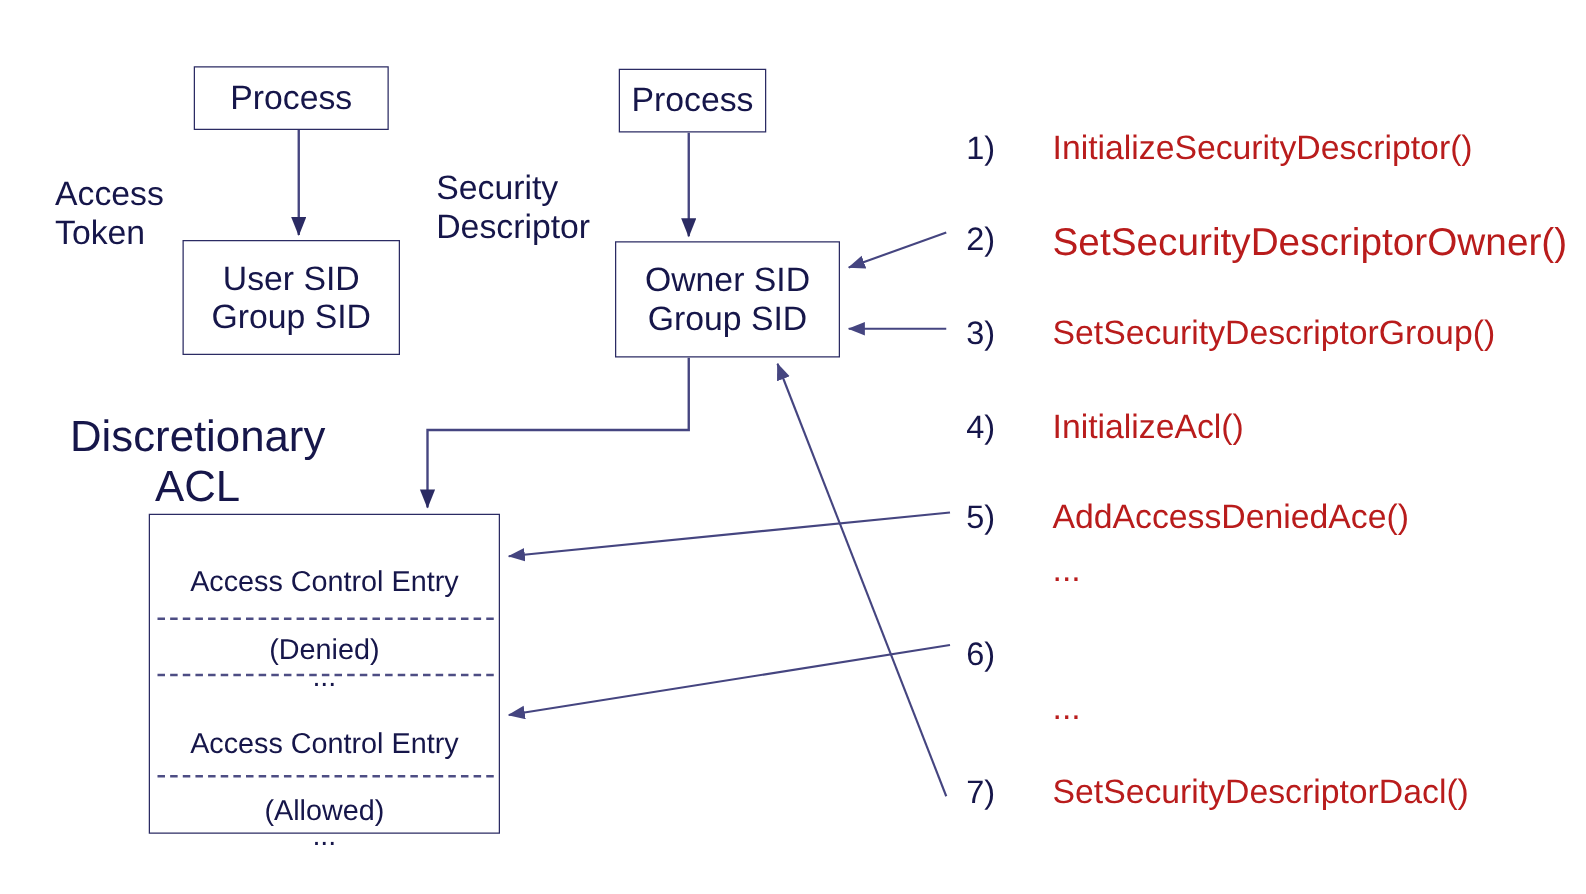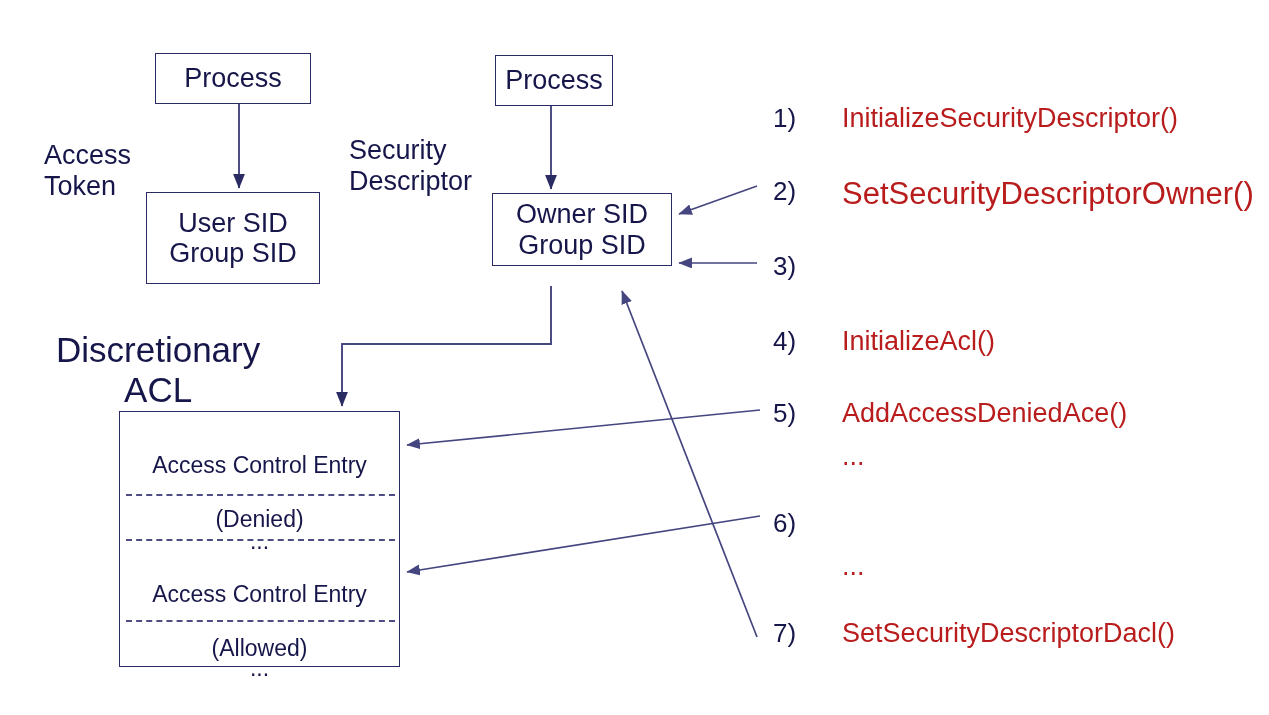--- a/index.html
+++ b/index.html
@@ -141,21 +141,21 @@
 
   <div class="node-box" style="left:495px; top:55px; width:118px; height:51px; font-size:27px;">
     <span>Process</span>
   </div>
 
   <div class="node-box" style="left:146px; top:192px; width:174px; height:92px; font-size:27px;">
     <span>User SID</span>
     <span>Group SID</span>
   </div>
 
-  <div class="node-box" style="left:492px; top:193px; width:180px; height:73px; font-size:27px;">
+  <div class="node-box" style="left:492px; top:193px; width:180px; height:93px; font-size:27px;">
     <span>Owner SID</span>
     <span>Group SID</span>
   </div>
 
   <div class="acl-box" style="left:119px; top:411px; width:281px; height:256px;">
 
     <div class="acl-cell" style="top:13px; font-size:23px;">
       <div>Access Control Entry</div>
       <div>(Denied)</div>
     </div>
@@ -180,20 +180,21 @@
     </div>
   </div>
 
   <div class="api-num" style="left:773px; top:103px; font-size:26px;">1)</div>
   <div class="api-item" style="left:842px; top:103px; font-size:27px;">InitializeSecurityDescriptor()</div>
 
   <div class="api-num" style="left:773px; top:176px; font-size:26px;">2)</div>
   <div class="api-item" style="left:842px; top:176px; font-size:31px;">SetSecurityDescriptorOwner()</div>
 
   <div class="api-num" style="left:773px; top:251px; font-size:26px;">3)</div>
+  <div class="api-item" style="left:842px; top:251px; font-size:27px;">SetSecurityDescriptorGroup()</div>
 
   <div class="api-num" style="left:773px; top:326px; font-size:26px;">4)</div>
   <div class="api-item" style="left:842px; top:326px; font-size:27px;">InitializeAcl()</div>
 
   <div class="api-num" style="left:773px; top:398px; font-size:26px;">5)</div>
   <div class="api-item" style="left:842px; top:398px; font-size:27px;">AddAccessDeniedAce()</div>
   <div class="api-item" style="left:842px; top:441px; font-size:27px;">...</div>
 
   <div class="api-num" style="left:773px; top:508px; font-size:26px;">6)</div>
   <div class="api-item" style="left:842px; top:551px; font-size:27px;">...</div>

